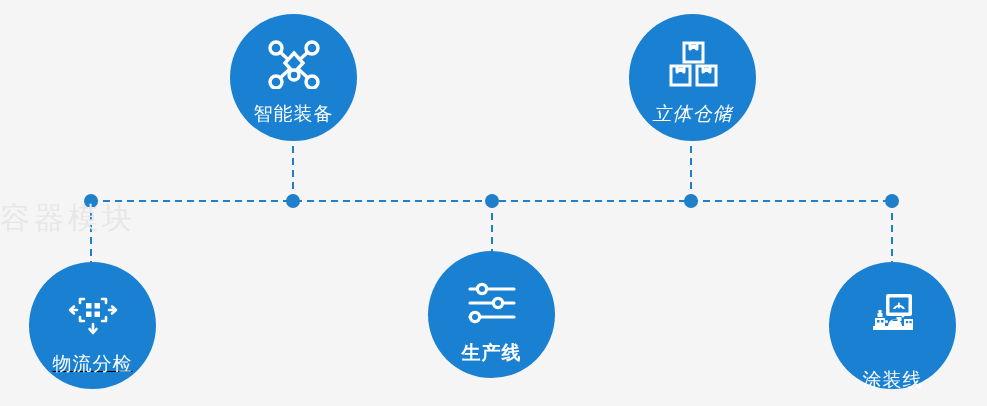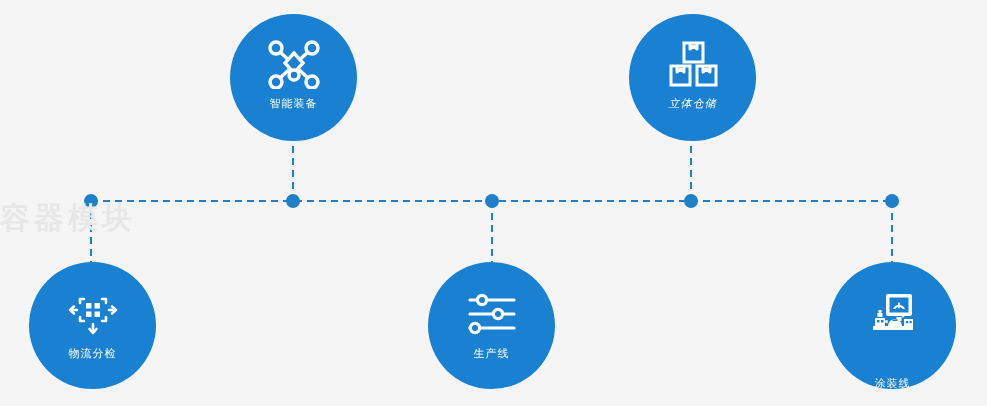--- a/index.html
+++ b/index.html
@@ -31,21 +31,21 @@
   }
   
   .watermark {
     position: absolute;
     left: 0;
     top: 198px;
     width: 987px;
     font-size: 30px;
     letter-spacing: 4px;
     color: #e7e7e7;
-    font-weight: 700;
+    font-weight: 400;
     user-select: none;
     white-space: nowrap;
   }
   
   .node {
     position: absolute;
     width: 127px;
     height: 127px;
     border-radius: 50%;
     background: #1a81d2;
@@ -60,32 +60,32 @@
     width: 56px;
     height: 52px;
     display: flex;
     align-items: center;
     justify-content: center;
   }
   .node .icon-wrap svg {
     display: block;
   }
   .node .node-label {
-    margin-top: 8px;
+    margin-top: 14px;
     color: #ffffff;
-    font-size: 11px;
+    font-size: 19px;
     letter-spacing: 1px;
     line-height: 1;
     white-space: nowrap;
   }
   
   #node-smart-equipment { left: 230px; top: 14px; }
   #node-stereo-warehouse { left: 629px; top: 14px; font-style: italic; }
-  #node-logistics-sorting { left: 29px; top: 262px; }
-  #node-production-line   { left: 428px; top: 262px; }
+  #node-logistics-sorting { left: 29px; top: 262px; text-decoration: underline; }
+  #node-production-line   { left: 428px; top: 251px; font-weight: bold; }
   #node-coating-line      { left: 829px; top: 262px; justify-content: space-between; }
 
   
   #node-logistics-sorting .icon-wrap,
   #node-production-line .icon-wrap,
   #node-coating-line .icon-wrap { margin-top: 26px; }
 </style>
 </head>
 <body>
 

